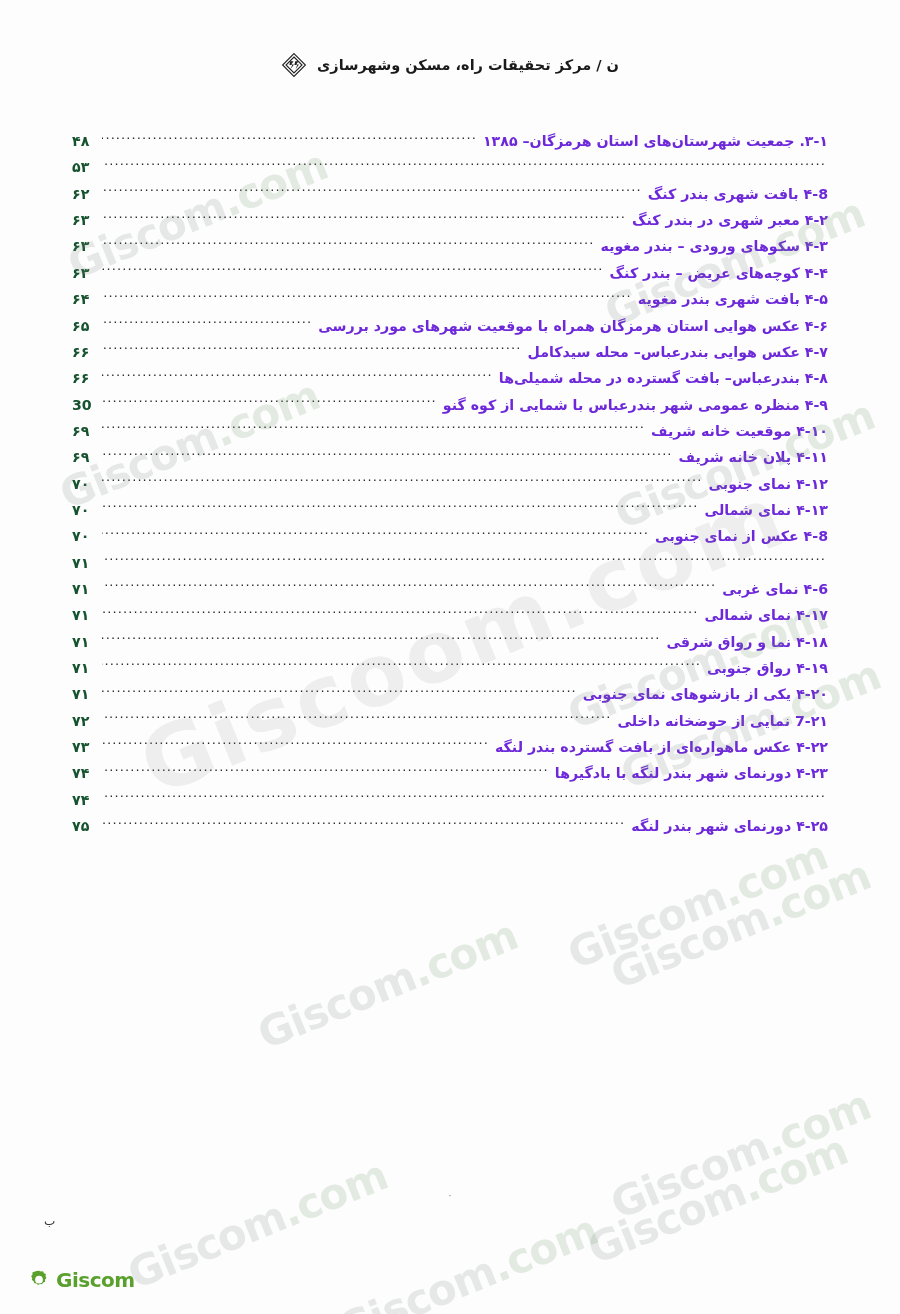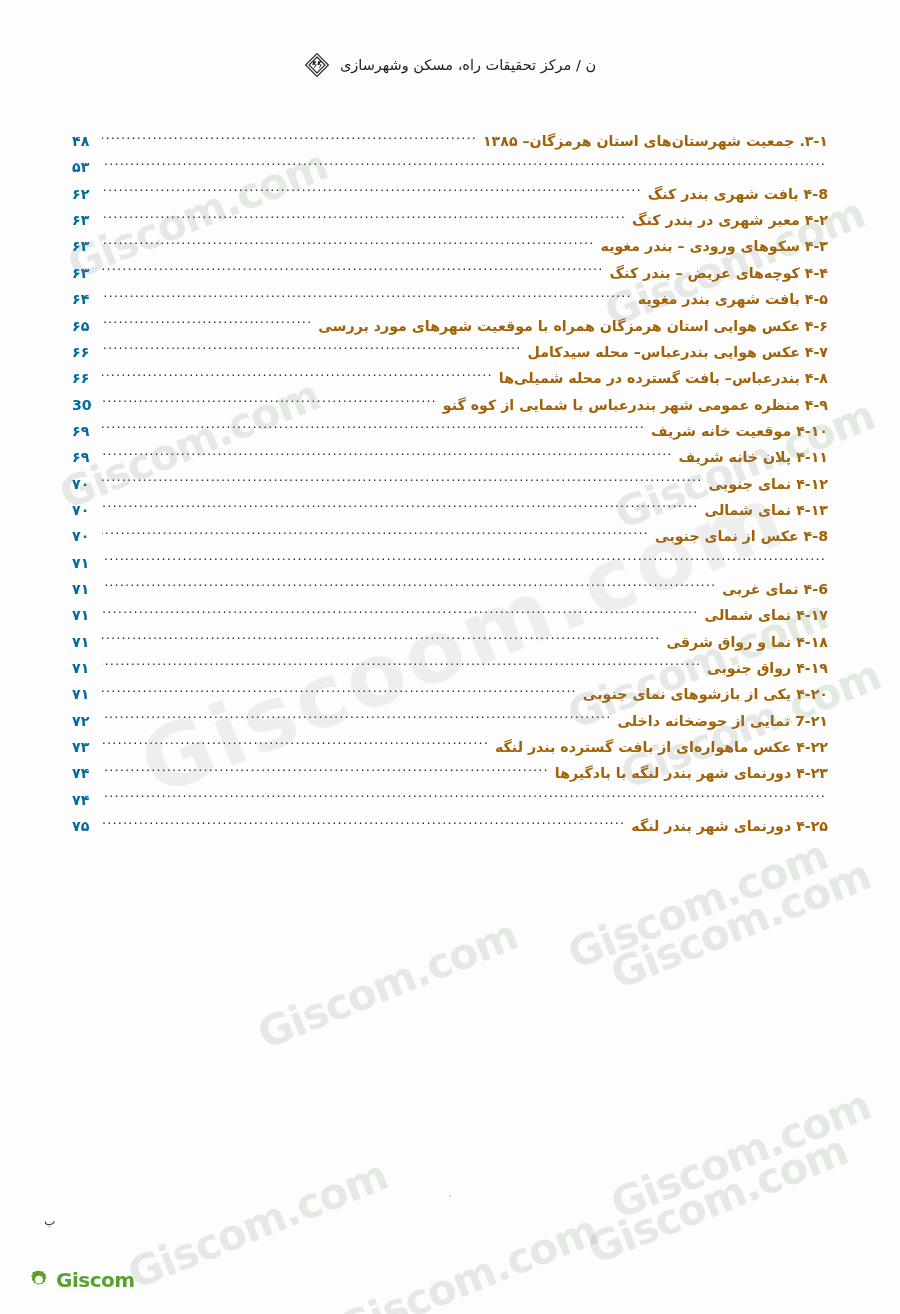--- a/index.html
+++ b/index.html
@@ -40,21 +40,21 @@
   }
   .header-logo {
     width: 26px;
     height: 26px;
     position: relative;
     flex: 0 0 auto;
   }
   .header-logo svg { display: block; }
   .header-text {
     font-size: 14.5px;
-    font-weight: normal;
+    font-weight: bold;
     letter-spacing: 0;
     color: #1a1a1a;
     white-space: nowrap;
   }
 
   
   .toc {
     position: absolute;
     top: 128px;
     right: 72px;
@@ -67,21 +67,21 @@
     align-items: baseline;
     width: 100%;
     font-size: 14.2px;
     line-height: 1.42;
     padding: 3.1px 0;
     white-space: nowrap;
   }
   .toc-label {
     flex: 0 0 auto;
     font-weight: bold;
-    color: #a16207;
+    color: #6d28d9;
     padding-left: 4px;
   }
   .toc-dots {
     flex: 1 1 auto;
     overflow: hidden;
     height: 1em;
     position: relative;
     margin: 0 2px;
   }
   .toc-dots::after {
@@ -93,21 +93,21 @@
     font-size: 13px;
     letter-spacing: 1.1px;
     color: #2a2a2a;
     white-space: nowrap;
     overflow: hidden;
     display: block;
   }
   .toc-page {
     flex: 0 0 auto;
     font-weight: bold;
-    color: #0369a1;
+    color: #14532d;
     padding-right: 2px;
     min-width: 26px;
     text-align: left;
   }
 
   
   .wm-layer {
     position: absolute;
     inset: 0;
     pointer-events: none;

